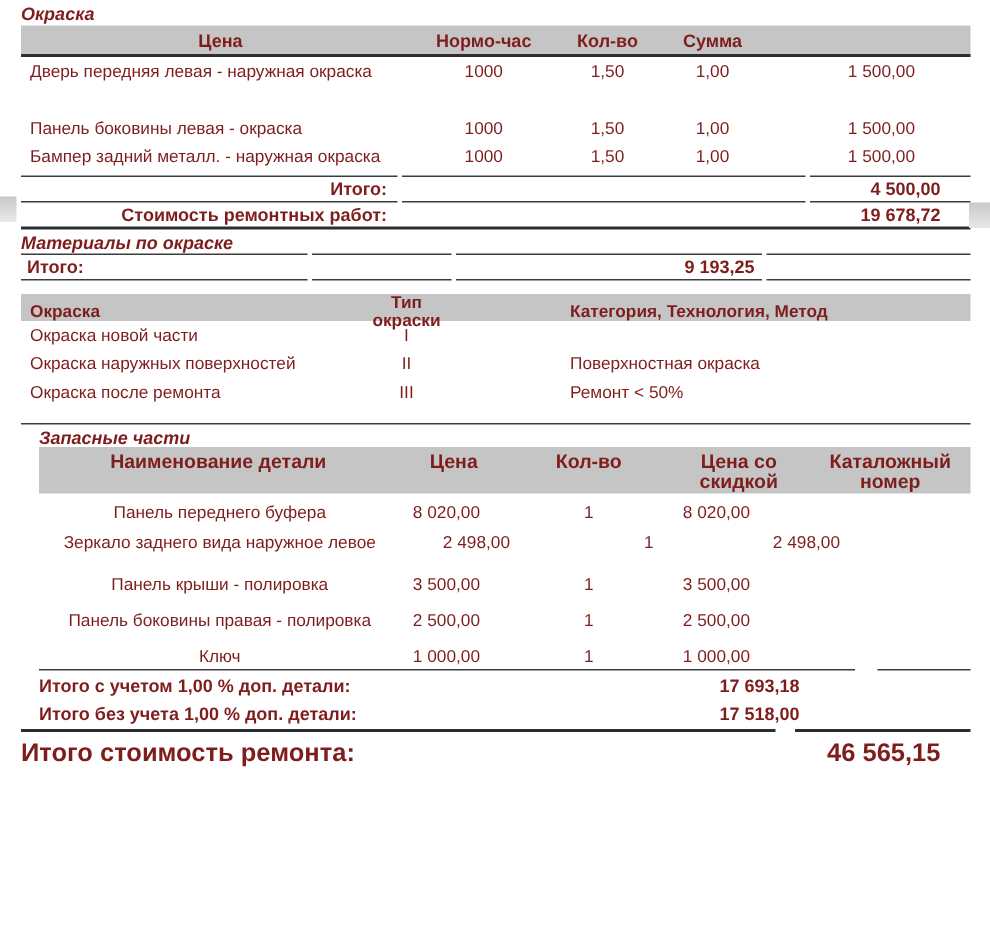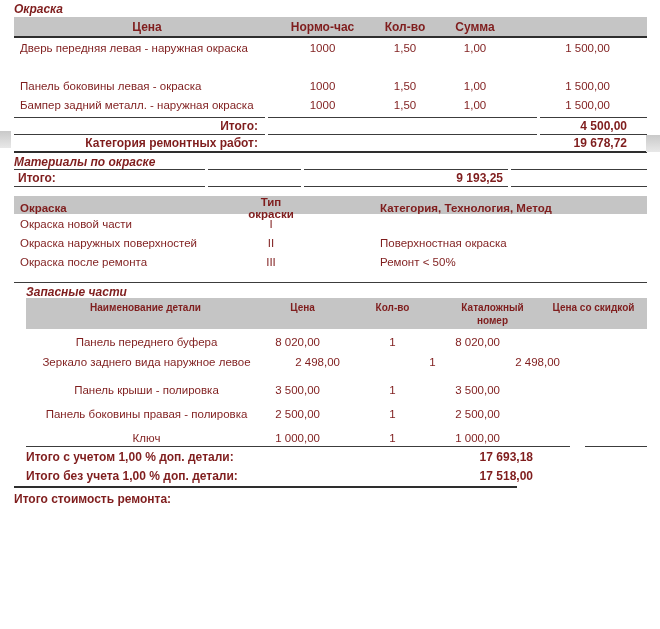--- a/index.html
+++ b/index.html
@@ -56,21 +56,21 @@
     font-size:11.5px;font-weight:bold;}
   #pt-rows{top:214px;left:14px;width:633px;font-size:11.5px;}
   .pt-row{height:19px;align-items:center;}
   .pt-cat{padding-left:75px;text-align:left;}
 
   
   #sp-title{top:285px;left:26px;}
   .sp-grid{display:grid;grid-template-columns:239px 75px 105px 95px 107px;}
   #sp-head{top:298px;left:26px;width:621px;height:31px;
     background:var(--header_bg,#c5c5c5);
-    font-size:10px;font-weight:bold;line-height:13px;}
+    font-size:13px;font-weight:bold;line-height:13px;}
   #sp-head>div{text-align:center;padding-top:3px;}
   #sp-rows{top:330px;left:26px;width:621px;font-size:11.5px;line-height:13px;}
   .sp-row>div{padding-top:6px;}
   .sp-row.h20{min-height:20px;}
   .sp-row.h24{min-height:24px;}
   .sp-row.h28{min-height:28px;gap:20px;}
   .sp-name{text-align:center;padding-left:2px;}
   .sp-price{text-align:right;padding-right:20px;}
   .sp-qty{text-align:center;}
   .sp-disc{text-align:right;padding-right:40px;}
@@ -82,21 +82,21 @@
   #sp-total2{top:466px;left:26px;width:621px;display:grid;
     grid-template-columns:544px 62px;column-gap:15px;
     font-size:12px;font-weight:bold;}
   #sp-total2>div{height:18px;}
   .sp-tot-line{display:flex;justify-content:space-between;align-items:flex-start;padding-top:3px;}
   .sp-tot-value{margin-right:37px;}
 
   
   #grand{top:486px;left:14px;width:633px;display:grid;
     grid-template-columns:503px 117px;column-gap:13px;
-    font-size:12px;font-weight:bold;}
+    font-size:17px;font-weight:bold;}
   #grand>div{border-top:2px solid var(--line_strong,#2e2e2e);height:18px;padding-top:4px;box-sizing:content-box;}
   .grand-value{text-align:right;padding-right:20px;}
 
   #line-282{top:282px;left:14px;width:633px;border-top:1px solid var(--line,#3c3c3c);height:0;}
   #t1-title{top:2px;left:14px;}
 </style>
 </head>
 <body>
 
 <div class="page">
@@ -134,21 +134,21 @@
     </div>
   </div>
 
   <div id="t1-total" class="abs tot-grid">
     <div class="tot-label">Итого:</div>
     <div></div>
     <div class="tot-value">4 500,00</div>
   </div>
 
   <div id="t1-repair" class="abs tot-grid">
-    <div class="tot-label">Категория ремонтных работ:</div>
+    <div class="tot-label">Стоимость ремонтных работ:</div>
     <div></div>
     <div class="tot-value">19 678,72</div>
   </div>
 
   <div id="marker-left" class="abs edge-marker"></div>
   <div id="marker-right" class="abs edge-marker"></div>
 
   <div id="m-title" class="abs sec-title">Материалы по окраске</div>
 
   <div id="m-total" class="abs">
@@ -182,22 +182,22 @@
   </div>
 
   <div id="line-282" class="abs"></div>
 
   <div id="sp-title" class="abs sec-title">Запасные части</div>
 
   <div id="sp-head" class="abs sp-grid">
     <div>Наименование детали</div>
     <div>Цена</div>
     <div>Кол-во</div>
+    <div>Цена со скидкой</div>
     <div>Каталожный номер</div>
-    <div>Цена со скидкой</div>
   </div>
 
   <div id="sp-rows" class="abs">
     <div class="sp-grid sp-row h20">
       <div class="sp-name">Панель переднего буфера</div>
       <div class="sp-price">8 020,00</div>
       <div class="sp-qty">1</div>
       <div class="sp-disc">8 020,00</div>
       <div class="sp-cat"></div>
     </div>
@@ -242,15 +242,16 @@
   <div id="sp-total2" class="abs">
     <div class="sp-tot-line">
       <span>Итого без учета 1,00 % доп. детали:</span>
       <span class="sp-tot-value">17 518,00</span>
     </div>
     <div></div>
   </div>
 
   <div id="grand" class="abs">
     <div>Итого стоимость ремонта:</div>
+    <div class="grand-value">46 565,15</div>
   </div>
 
 </div>
 
 </body></html>

